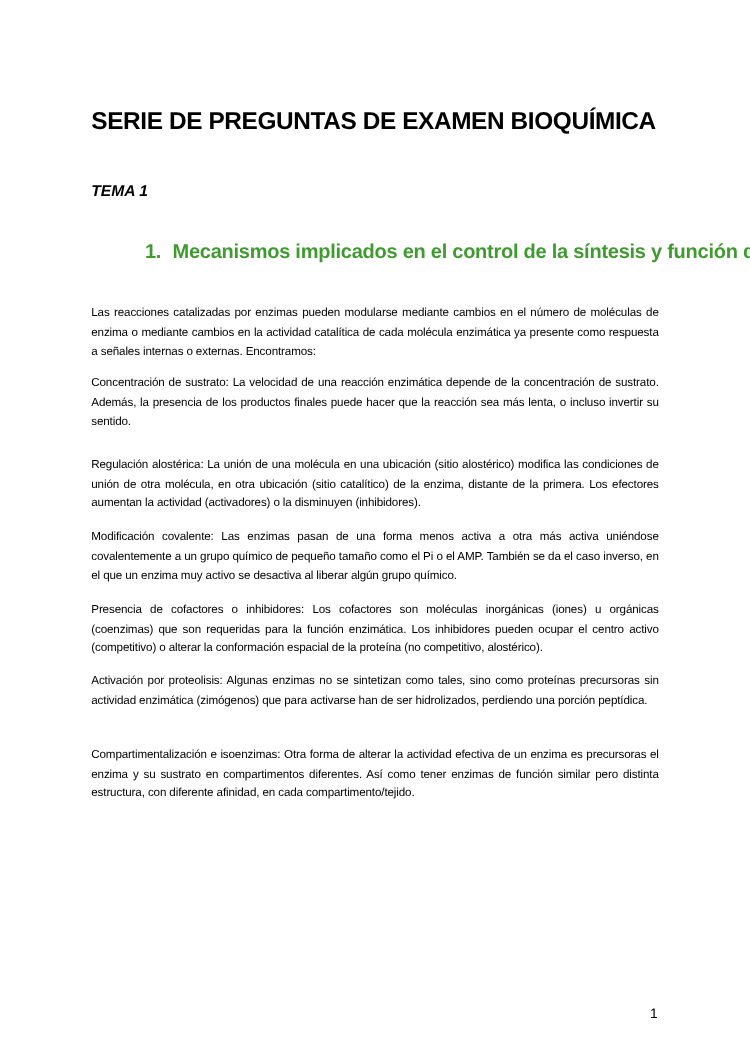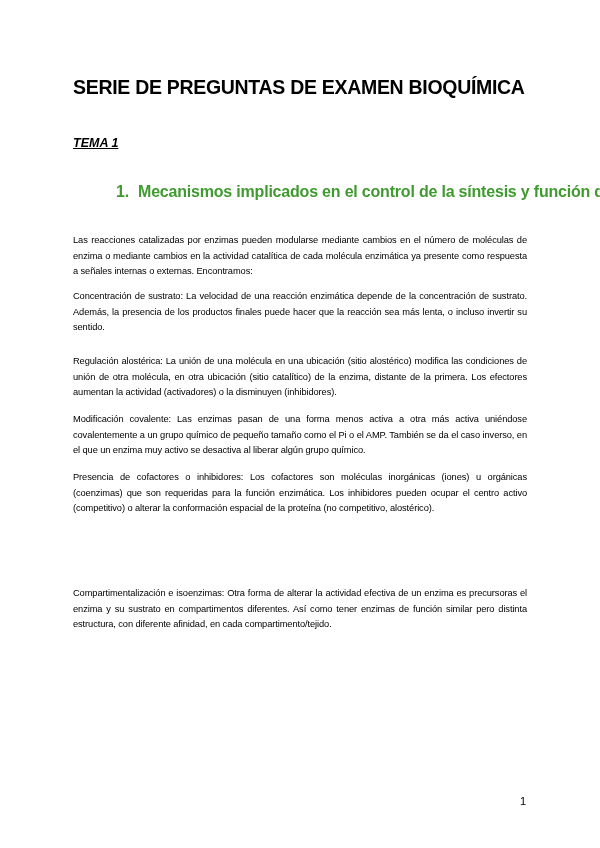--- a/index.html
+++ b/index.html
@@ -1,22 +1,22 @@
 <!DOCTYPE html>
 <html><head>
   <meta charset="utf-8">
   <style>
     html, body { margin: 0; padding: 0; background: #ffffff; }
     body { width: 600px; height: 848px; position: relative; overflow: hidden;
            font-family: "Liberation Sans", "DejaVu Sans", sans-serif; color: #000; }
-    .page { position: absolute; left: 0; top: 0; width: 600px; height: 684px; background: #fff; }
+    .page { position: absolute; left: 0; top: 10px; width: 600px; height: 684px; background: #fff; }
     .title { position: absolute; left: 73px; top: 76px; font-size: 19.5px; font-weight: bold;
              letter-spacing: -0.3px; white-space: nowrap; }
     .tema { position: absolute; left: 73px; top: 136px; font-size: 12.5px; font-weight: bold;
-            font-style: italic; text-decoration: underline; }
+            font-style: italic; }
     .section { position: absolute; left: 92px; top: 183px; font-size: 16px; font-weight: bold;
                color: #3f9a2f; white-space: nowrap; letter-spacing: -0.2px; margin-left: 24px; }
     .section .num { display: inline-block; width: 22px; }
     .para { position: absolute; left: 73px; width: 454px; font-size: 9.3px; line-height: 15.6px;
             text-align: justify; letter-spacing: -0.1px; margin-top: 20px; }
     .p0 { top: 213px; }
     .p1 { top: 269px; }
     .p2 { top: 334px; }
     .p3 { top: 392px; }
     .p4 { top: 450px; }
@@ -31,15 +31,16 @@
   <div class="title">SERIE DE PREGUNTAS DE EXAMEN BIOQUÍMICA</div>
   <div class="tema">TEMA 1</div>
   <div class="section">
     <span class="num">1.</span><span>Mecanismos implicados en el control de la síntesis y función de las enzimas.</span>
   </div>
   <p class="para p0">Las reacciones catalizadas por enzimas pueden modularse mediante cambios en el número de moléculas de enzima o mediante cambios en la actividad catalítica de cada molécula enzimática ya presente como respuesta a señales internas o externas. Encontramos:</p>
   <p class="para p2">Regulación alostérica: La unión de una molécula en una ubicación (sitio alostérico) modifica las condiciones de unión de otra molécula, en otra ubicación (sitio catalítico) de la enzima, distante de la primera. Los efectores aumentan la actividad (activadores) o la disminuyen (inhibidores).</p>
   <p class="para p1">Concentración de sustrato: La velocidad de una reacción enzimática depende de la concentración de sustrato. Además, la presencia de los productos finales puede hacer que la reacción sea más lenta, o incluso invertir su sentido.</p>
   <p class="para p3">Modificación covalente: Las enzimas pasan de una forma menos activa a otra más activa uniéndose covalentemente a un grupo químico de pequeño tamaño como el Pi o el AMP. También se da el caso inverso, en el que un enzima muy activo se desactiva al liberar algún grupo químico.</p>
   <p class="para p4">Presencia de cofactores o inhibidores: Los cofactores son moléculas inorgánicas (iones) u orgánicas (coenzimas) que son requeridas para la función enzimática. Los inhibidores pueden ocupar el centro activo (competitivo) o alterar la conformación espacial de la proteína (no competitivo, alostérico).</p>
+  <p class="para p5">Activación por proteolisis: Algunas enzimas no se sintetizan como tales, sino como proteínas precursoras sin actividad enzimática (zimógenos) que para activarse han de ser hidrolizados, perdiendo una porción peptídica.</p>
   <p class="para p6">Compartimentalización e isoenzimas: Otra forma de alterar la actividad efectiva de un enzima es precursoras el enzima y su sustrato en compartimentos diferentes. Así como tener enzimas de función similar pero distinta estructura, con diferente afinidad, en cada compartimento/tejido.</p>
   <div class="pagenum">1</div>
 </div>
 
 </body></html>

